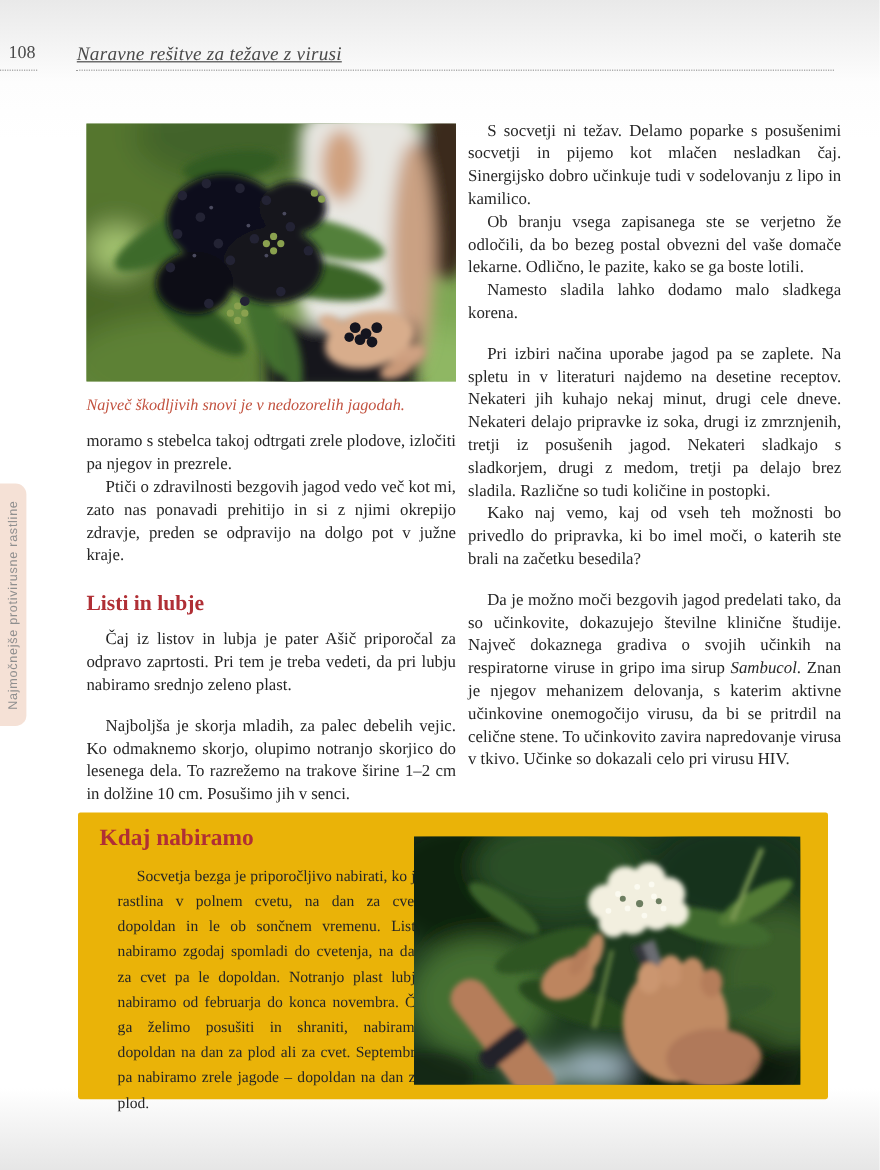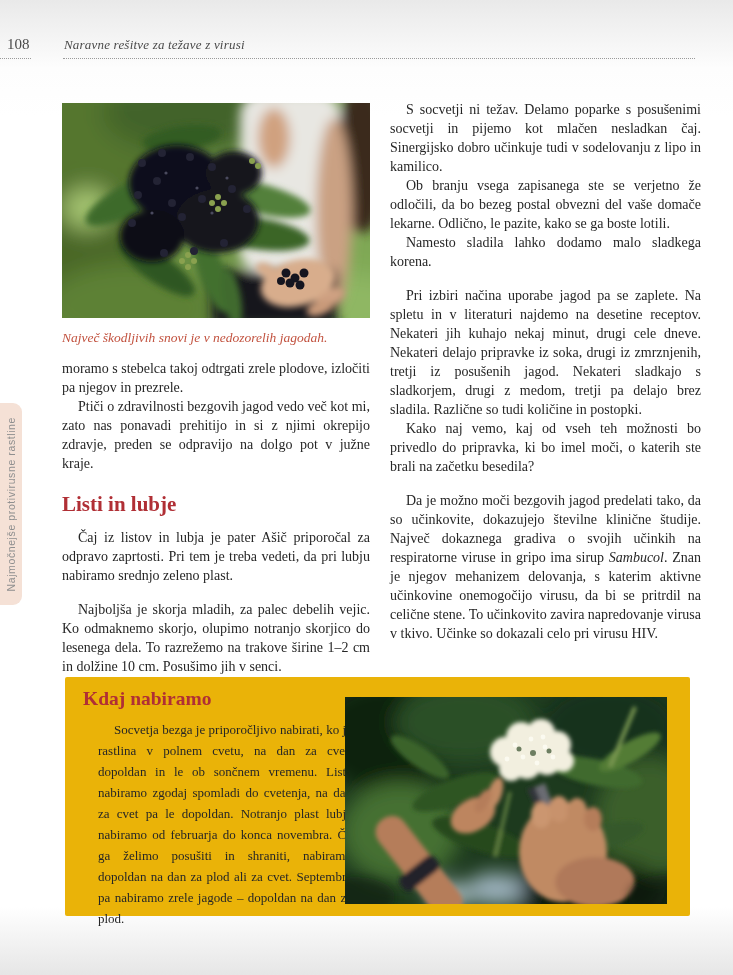--- a/index.html
+++ b/index.html
@@ -7,57 +7,57 @@
     width:733px;height:975px;overflow:hidden;
     font-family:"Liberation Serif",serif;
     background:linear-gradient(180deg,#e9e9e9 0%,#fdfdfd 7%,#ffffff 12%,#ffffff 93%,#e6e6e6 100%);
     color:#262626;
     position:relative;
   }
   .page{position:absolute;inset:0;}
 
   
   .page-number{position:absolute;left:7px;top:36px;font-size:15px;color:#4a4a4a;}
-  .running-head{position:absolute;left:64px;top:37px;font-size:13px;font-style:italic;color:#4a4a4a;letter-spacing:.2px;}
+  .running-head{position:absolute;left:64px;top:37px;font-size:16px;font-style:italic;color:#4a4a4a;letter-spacing:.2px;text-decoration:underline;}
   .rule{position:absolute;top:58px;border-bottom:1px dotted #9a9a9a;height:0;}
   .rule-short{left:0;width:31px;}
   .rule-main{left:63px;width:632px;}
 
   
   .side-tab{
     position:absolute;left:0;top:403px;width:22px;height:202px;
     background:#f5e1d6;border-radius:0 9px 9px 0;
     display:flex;align-items:center;justify-content:center;
   }
   .side-tab span{
     writing-mode:vertical-rl;transform:rotate(180deg);
     font-family:"Liberation Sans",sans-serif;
     font-size:10.5px;color:#8f8f8f;letter-spacing:.6px;white-space:nowrap;
   }
 
   
-  .col-left{position:absolute;left:62px;top:103px;width:308px;}
+  .col-left{position:absolute;left:72px;top:103px;width:308px;}
   .col-right{position:absolute;left:390px;top:100px;width:311px;}
 
   .photo{display:block;width:100%;border:0;}
   .photo svg{display:block;}
 
   .caption{margin:11px 0 0 0;font-size:13.5px;font-style:italic;color:#c2523f;line-height:17px;}
 
   .para{margin:0;font-size:14px;line-height:19px;text-align:justify;text-indent:16px;color:#262626;}
   .para.no-indent{text-indent:0;}
   .para.gap{margin-top:15px;}
   .left-text{margin-top:13px;}
 
   h1.main-heading{
     margin:0 0 18px 0;font-size:23.5px;font-weight:bold;font-style:italic;
     color:#b02f35;letter-spacing:.2px;
   }
   h2.sub-heading{
-    margin:19px 0 11px 0;font-size:21px;font-weight:bold;color:#b02f35;
+    margin:19px 0 11px 0;font-size:18px;font-weight:bold;color:#b02f35;
   }
 
   
   .info-box{
     position:absolute;left:65px;top:677px;width:625px;height:239px;
     background:#eab308;border-radius:2px;
   }
   .box-heading{
     position:absolute;left:18px;top:11px;margin:0;
     font-size:19.5px;font-weight:bold;color:#b02f35;

